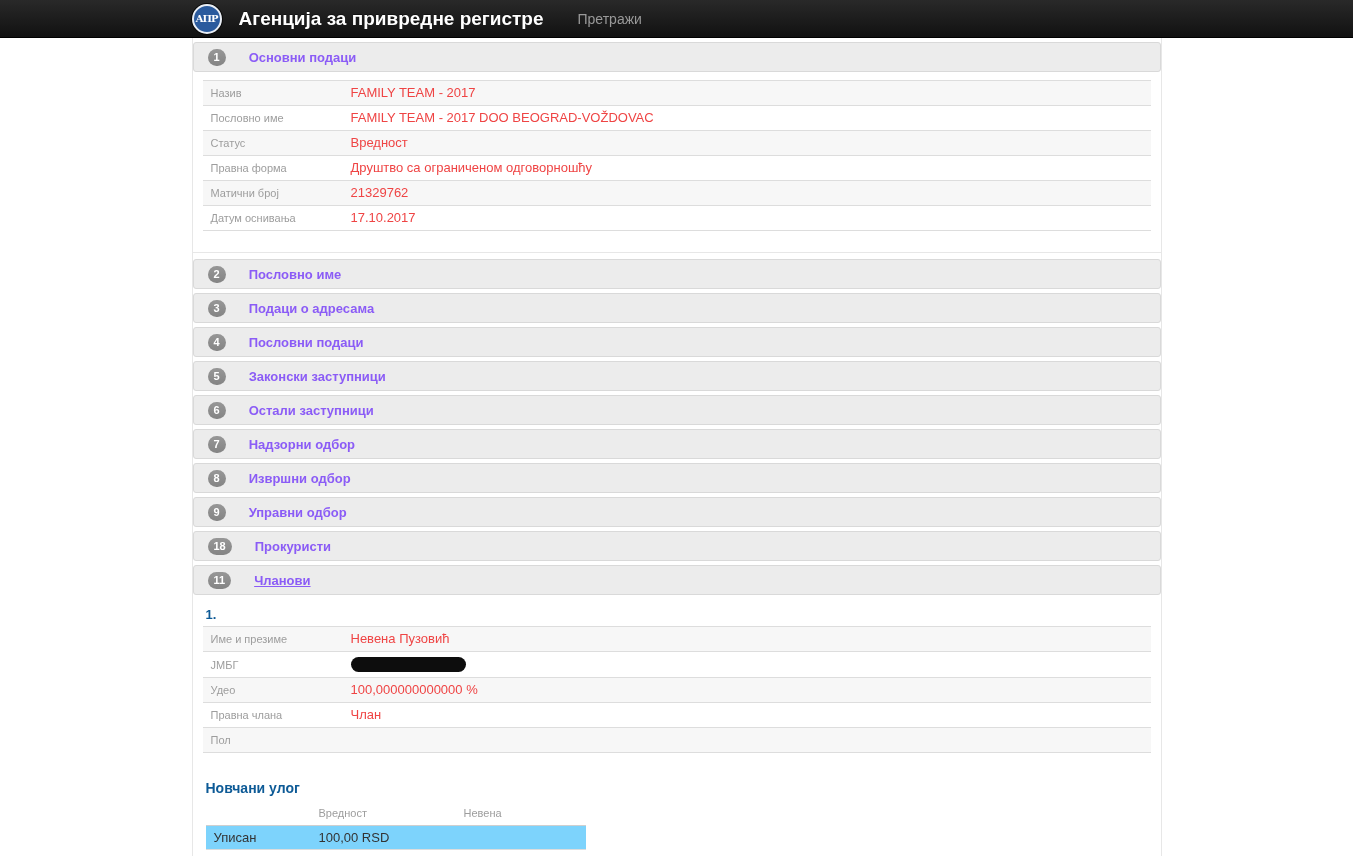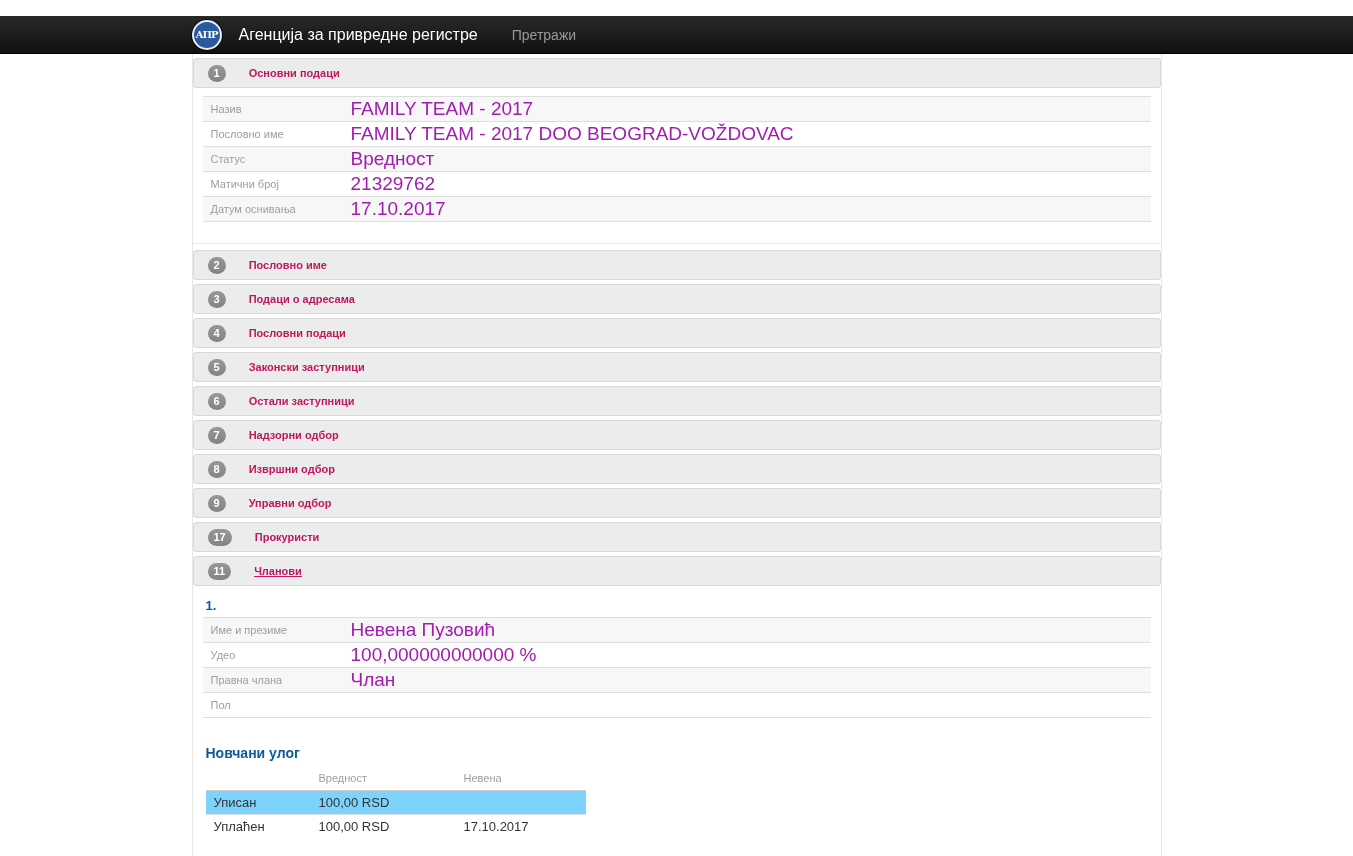--- a/index.html
+++ b/index.html
@@ -9,36 +9,36 @@
     font-family: "Liberation Sans", sans-serif;
     overflow: hidden;
   }
   
   .navbar {
     height: 38px; width: 100%;
     background: linear-gradient(#292929, #111111);
     border-bottom: 1px solid #000;
   }
   .nav-inner {
-    width: 970px; margin: 16px auto; height: 100%;
+    width: 970px; margin: 0 auto; height: 100%;
     display: flex; align-items: center; text-align: right;
   }
   .logo-circle {
     width: 30px; height: 30px; border-radius: 50%;
     background: #2a5a9d;
     border: 2px solid #e9eef5;
     box-shadow: 0 0 0 1px #0a0a0a;
     display: flex; align-items: center; justify-content: center;
     color: #ffffff; font-family: "DejaVu Serif", serif;
     font-weight: bold; font-size: 10px; letter-spacing: -1px;
     flex: 0 0 auto;
   }
   .brand {
     margin-left: 17px; color: #ffffff;
-    font-size: 16px; font-weight: normal;
+    font-size: 19px; font-weight: bold;
     text-shadow: 0 -1px 0 rgba(0,0,0,.4);
     text-decoration: none; cursor: pointer;
   }
   .nav-link {
     margin-left: 34px; color: #999999;
     font-size: 14px; text-decoration: none; cursor: pointer;
   }
   
   .container {
     width: 970px; margin: 0 auto; background: #fff;
@@ -59,36 +59,36 @@
   .badge {
     min-width: 17px; padding: 0 6px; height: 17px;
     border-radius: 9px;
     background: linear-gradient(#979797, #848484);
     color: #ffffff; font-size: 11px; font-weight: bold;
     display: inline-flex; align-items: center; justify-content: center;
     margin-left: 4px; flex: 0 0 auto;
   }
   .acc-title {
     margin-left: 23px;
-    color: #be185d; font-weight: bold; font-size: 11px;
+    color: #8b5cf6; font-weight: bold; font-size: 13px;
     text-decoration: none; cursor: pointer;
   }
   .acc-title.active { text-decoration: underline; }
   
   .group-open { margin-bottom: 6px; }
   .group-foot { height: 22px; border-bottom: 1px solid #e7e7e7; }
   
   table.kv {
     width: 948px; margin: 8px 10px 0 10px;
     border-collapse: collapse; table-layout: fixed;
   }
   table.kv td {
     border-top: 1px solid #ddd;
     padding: 5px 8px;
-    font-size: 19px; color: #a21caf;
+    font-size: 13px; color: #ef4444;
     height: 24px; line-height: 14px;
     overflow: hidden; white-space: nowrap;
   }
   table.kv tr:last-child td { border-bottom: 1px solid #ddd; }
   table.kv tr:nth-child(odd) { background: #f7f7f7; }
   table.kv td.lbl { width: 140px; color: #9d9d9d; font-size: 11px; }
   
   .member-index {
     margin: 12px 10px 4px 13px;
     color: #0d5a96; font-size: 13px; font-weight: bold;
@@ -149,20 +149,24 @@
       </tr>
       <tr>
         <td class="lbl">Пословно име</td>
         <td>FAMILY TEAM - 2017 DOO BEOGRAD-VOŽDOVAC</td>
       </tr>
       <tr>
         <td class="lbl">Статус</td>
         <td>Вредност</td>
       </tr>
       <tr>
+        <td class="lbl">Правна форма</td>
+        <td>Друштво са ограниченом одговорношћу</td>
+      </tr>
+      <tr>
         <td class="lbl">Матични број</td>
         <td>21329762</td>
       </tr>
       <tr>
         <td class="lbl">Датум оснивања</td>
         <td>17.10.2017</td>
       </tr>
     </tbody>
       </table>
     <div class="group-foot"></div>
@@ -194,37 +198,43 @@
   </div>
   <div class="acc-header">
     <span class="badge">8</span>
     <a class="acc-title">Извршни одбор</a>
   </div>
   <div class="acc-header">
     <span class="badge">9</span>
     <a class="acc-title">Управни одбор</a>
   </div>
   <div class="acc-header">
-    <span class="badge">17</span>
+    <span class="badge">18</span>
     <a class="acc-title">Прокуристи</a>
   </div>
 
   <div>
     <div class="acc-header">
       <span class="badge">11</span>
       <a class="acc-title active">Чланови</a>
     </div>
 
     <div class="member-index">1.</div>
 
     <table class="kv member">
       <tbody>
           <tr>
         <td class="lbl">Име и презиме</td>
         <td>Невена Пузовић</td>
+      </tr>
+      <tr>
+        <td class="lbl">ЈМБГ</td>
+        <td>
+          <div class="redaction"></div>
+        </td>
       </tr>
       <tr>
         <td class="lbl">Удео</td>
         <td>100,000000000000 %</td>
       </tr>
       <tr>
         <td class="lbl">Правна члана</td>
         <td>Члан</td>
       </tr>
       <tr>

